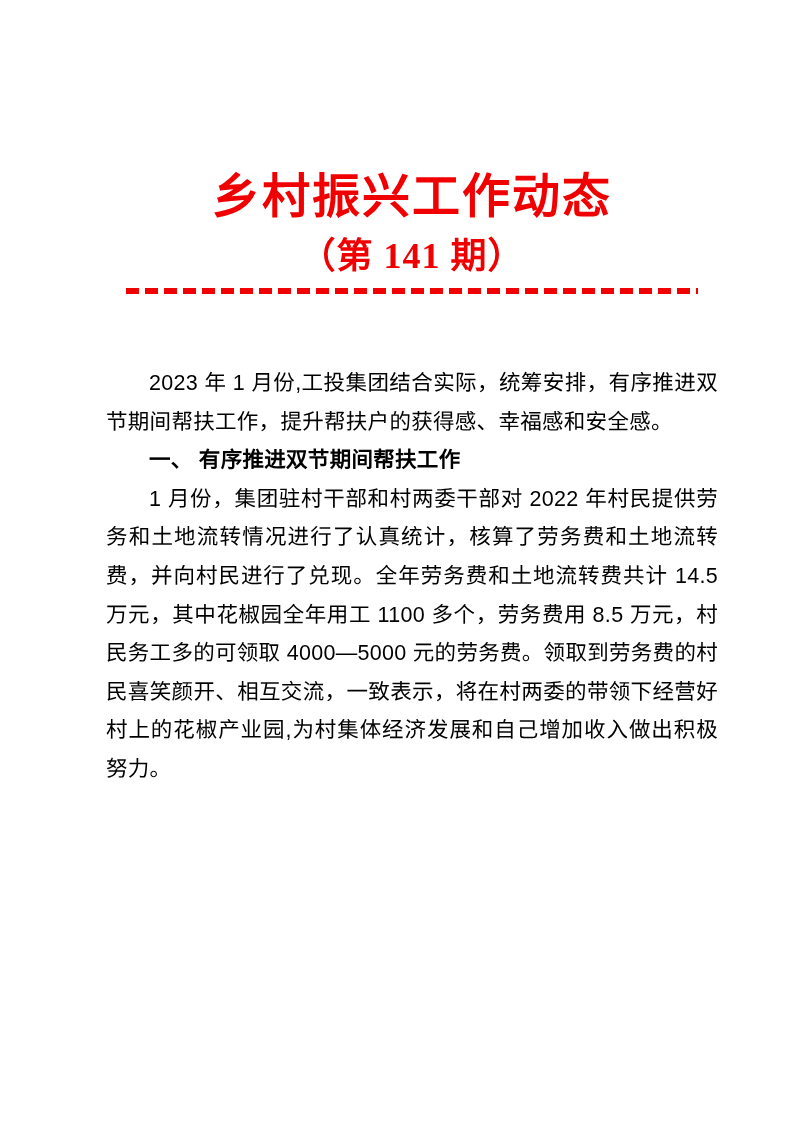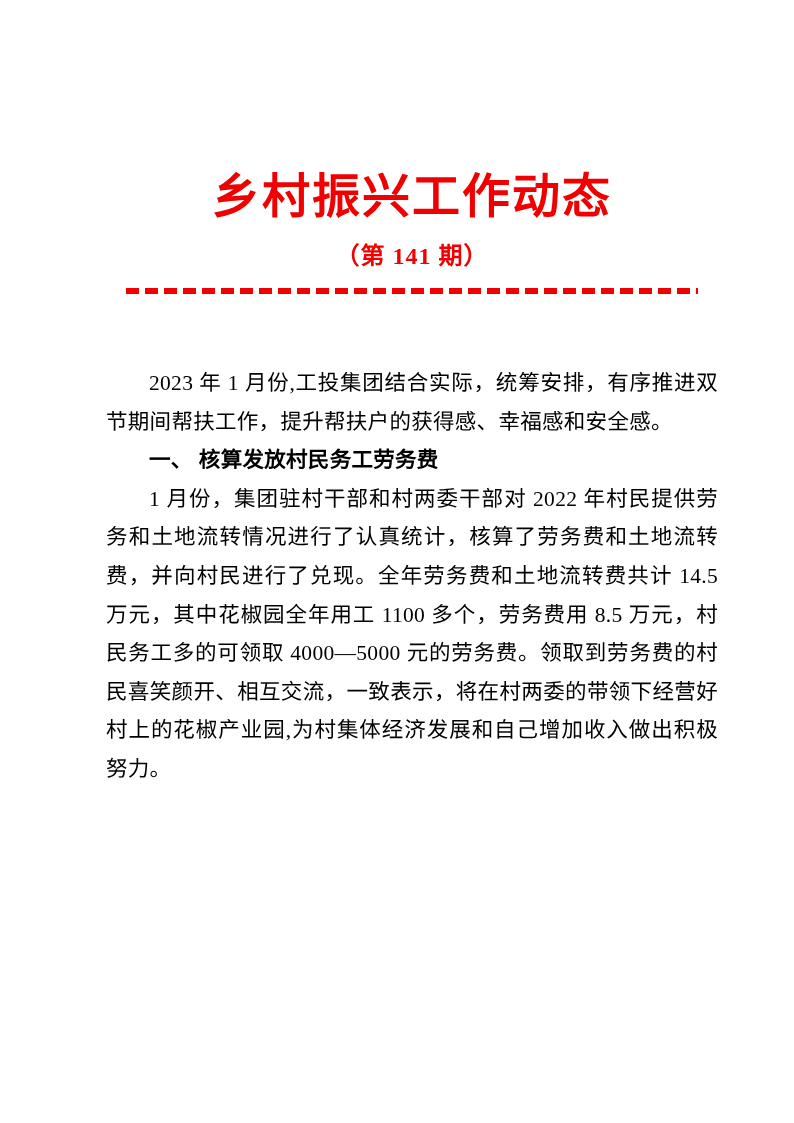--- a/index.html
+++ b/index.html
@@ -31,39 +31,39 @@
     font-size: 48px;
     line-height: 58px;
     letter-spacing: 2px;
     color: var(--red);
     white-space: nowrap;
   }
   .issue {
     margin-top: 10px;
     font-family: "Liberation Serif", "DejaVu Serif", serif;
     font-weight: 700;
-    font-size: 24px;
+    font-size: 36px;
     line-height: 40px;
     letter-spacing: 1px;
     color: var(--red);
   }
   .divider {
     height: 6px;
     margin: 12px 20px 0 20px;
     background: repeating-linear-gradient(
       90deg,
       var(--red) 0px, var(--red) 13px,
       transparent 13px, transparent 19px
     );
   }
   
   .content { margin-top: 70px; }
   .para {
     margin: 0;
-    font-family: Liberation Serif, serif;
+    font-family: Liberation Sans, sans-serif;
     font-size: 21.5px;
     line-height: 38.6px;
     color: var(--ink);
     text-indent: 2em;
     text-align: justify;
     text-align-last: left;
     letter-spacing: 0.3px;
   }
   .section-heading {
     margin: 0;
@@ -82,17 +82,17 @@
 <div class="page">
 
   <header class="masthead">
     <h1 class="title">乡村振兴工作动态</h1>
     <div class="issue">（第 141 期）</div>
     <div class="divider"></div>
   </header>
 
   <main class="content">
     <p class="para">2023 年 1 月份,工投集团结合实际，统筹安排，有序推进双节期间帮扶工作，提升帮扶户的获得感、幸福感和安全感。</p>
-    <h2 class="section-heading">一、 核算发放村民务工劳务费</h2>
+    <h2 class="section-heading">一、 有序推进双节期间帮扶工作</h2>
     <p class="para">1 月份，集团驻村干部和村两委干部对 2022 年村民提供劳务和土地流转情况进行了认真统计，核算了劳务费和土地流转费，并向村民进行了兑现。全年劳务费和土地流转费共计 14.5 万元，其中花椒园全年用工 1100 多个，劳务费用 8.5 万元，村民务工多的可领取 4000—5000 元的劳务费。领取到劳务费的村民喜笑颜开、相互交流，一致表示，将在村两委的带领下经营好村上的花椒产业园,为村集体经济发展和自己增加收入做出积极努力。</p>
   </main>
 
 </div>
 
 </body></html>

